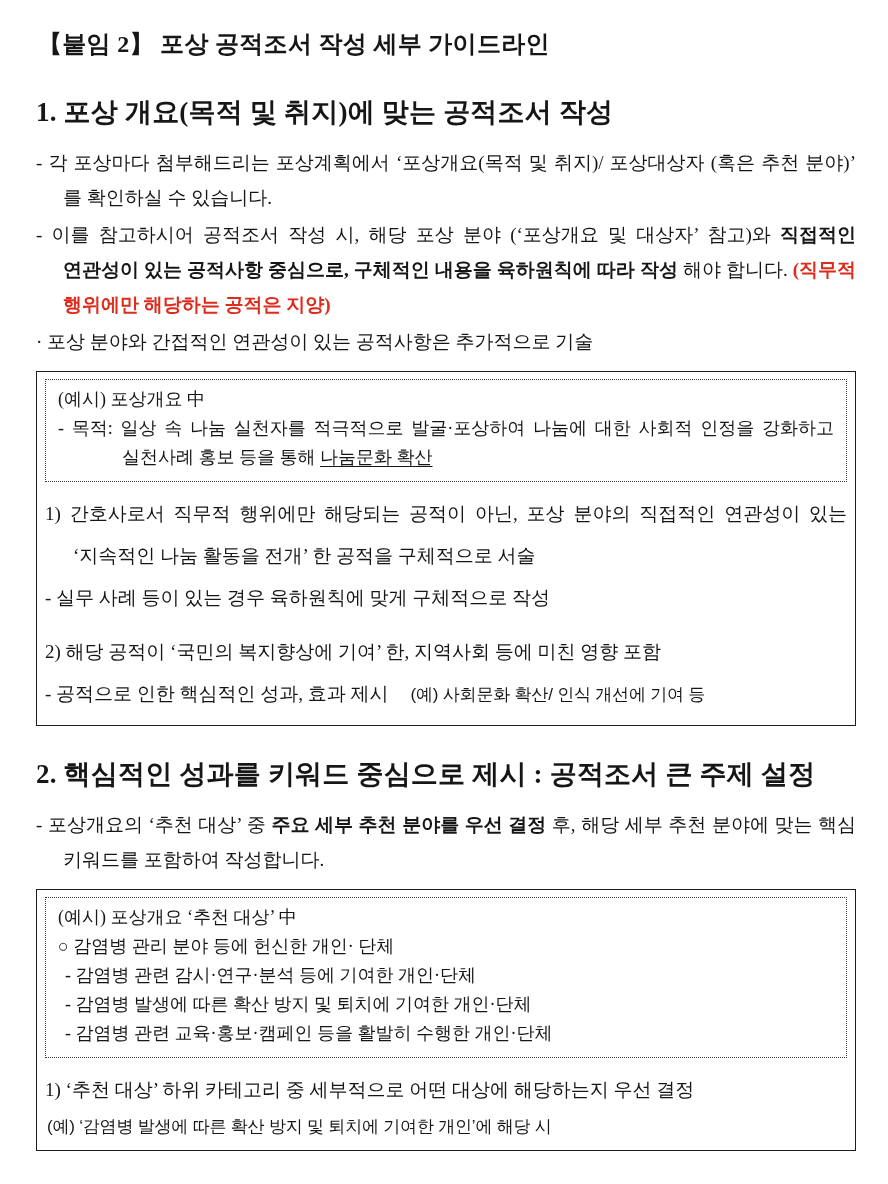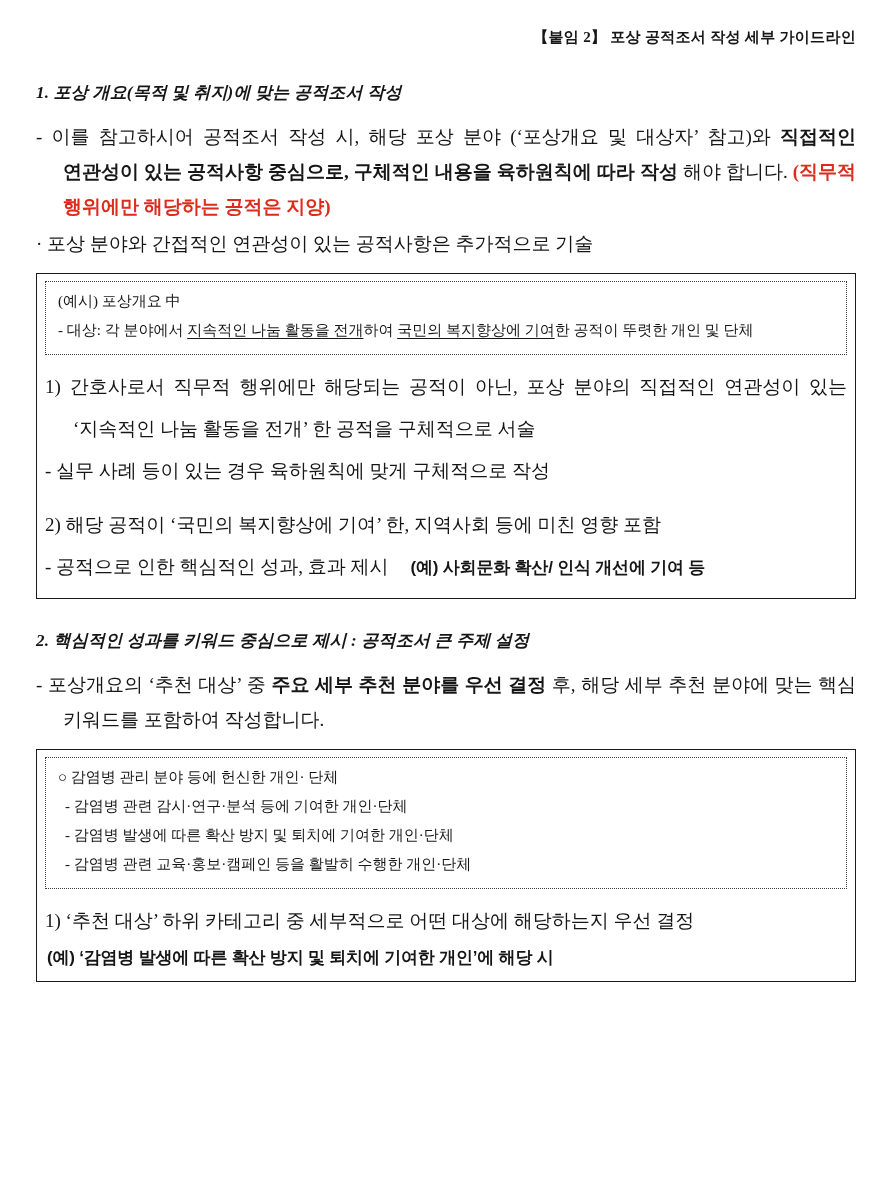--- a/index.html
+++ b/index.html
@@ -1,83 +1,85 @@
 <!DOCTYPE html>
 <html><head>
 <meta charset="utf-8">
 <style>
   html,body{margin:0;padding:0;background:#ffffff;}
   body{width:888px;height:1184px;overflow:hidden;color:#161616;
        font-family:"Liberation Serif","DejaVu Serif",serif;}
   .page{box-sizing:border-box;width:888px;height:1184px;padding:24px 32px 0 36px;}
 
-  .doc-title{font-size:15px;font-weight:700;margin:4px 0 34px 2px;letter-spacing:.3px;text-align:right;}
-  .sec-heading{font-size:17px;font-weight:700;margin:0 0 15px 0;letter-spacing:.2px;font-style:italic;}
+  .doc-title{font-size:24px;font-weight:700;margin:4px 0 34px 2px;letter-spacing:.3px;}
+  .sec-heading{font-size:27px;font-weight:700;margin:0 0 15px 0;letter-spacing:.2px;}
   .sec2-heading{margin-top:30px;}
 
   .para{font-size:19px;line-height:35px;margin:0;text-align:justify;
         padding-left:27px;text-indent:-27px;word-break:keep-all;}
   .para-gap{margin-bottom:2px;}
 
   .b{font-weight:700;}
   .red{color:#dd2b1c;font-weight:700;}
   .u{text-decoration:underline;text-underline-offset:3px;}
 
   .box{border:1.6px solid #1c1c1c;padding:7px 8px 9px 8px;margin-top:12px;}
   .dotted{border:1px dotted #3a3a3a;padding:5px 12px 9px 12px;}
   .ex-title{font-size:18px;line-height:31px;margin:0;}
-  .exline{font-size:15px;line-height:29px;margin:0;text-align:justify;word-break:keep-all;}
+  .exline{font-size:18px;line-height:29px;margin:0;text-align:justify;word-break:keep-all;}
   .hang-label{padding-left:64px;text-indent:-64px;}
   .ex-item{padding-left:14px;text-indent:-14px;}
   .ex-item.sub{margin-left:7px;}
 
   .note{font-size:19px;line-height:42px;margin:0;text-align:justify;
         padding-left:28px;text-indent:-28px;word-break:keep-all;}
   .note-first{margin-top:11px;}
   .note-group-gap{margin-top:12px;}
   .gothic{font-family:"Liberation Sans","DejaVu Sans",sans-serif;
-          font-size:17px;font-weight:700;letter-spacing:-.2px;}
+          font-size:17px;font-weight:400;letter-spacing:-.2px;}
   .gothic-note{line-height:28px;margin:2px 0 0 2px;text-align:left;padding-left:0;text-indent:0;}
   .tabgap{margin-left:22px;}
 </style>
 </head>
 <body>
 
 <div class="page">
 
   <h1 class="doc-title">【붙임 2】 포상 공적조서 작성 세부 가이드라인</h1>
 
   <div>
     <h2 class="sec-heading">1. 포상 개요(목적 및 취지)에 맞는 공적조서 작성</h2>
 
+    <p class="para para-gap">- 각 포상마다 첨부해드리는 포상계획에서 ‘포상개요(목적 및 취지)/ 포상대상자 (혹은 추천 분야)’ 를 확인하실 수 있습니다.</p>
 
     <p class="para para-gap"><span>- 이를 참고하시어 공적조서 작성 시, 해당 포상 분야 (‘포상개요 및 대상자’ 참고)와 </span><span class="b">직접적인 연관성이 있는 공적사항 중심으로, 구체적인 내용을 육하원칙에 따라 작성</span><span> 해야 합니다. </span><span class="red">(직무적 행위에만 해당하는 공적은 지양)</span></p>
 
     <p class="para">· 포상 분야와 간접적인 연관성이 있는 공적사항은 추가적으로 기술</p>
 
     <div class="box">
       <div class="dotted">
         <p class="exline ex-title">(예시) 포상개요 中</p>
-        <p class="exline hang-label"><span>- 대상: </span><span>각 분야에서 </span><span class="u">지속적인 나눔 활동을 전개</span><span>하여 </span><span class="u">국민의 복지향상에 기여</span><span>한 공적이 뚜렷한 개인 및 단체</span></p>
+        <p class="exline hang-label"><span>- 목적: </span><span>일상 속 나눔 실천자를 적극적으로 발굴·포상하여 나눔에 대한 사회적 인정을 강화하고 실천사례 홍보 등을 통해 </span><span class="u">나눔문화 확산</span></p>
       </div>
 
       <p class="note note-first">1) 간호사로서 직무적 행위에만 해당되는 공적이 아닌, 포상 분야의 직접적인 연관성이 있는 ‘지속적인 나눔 활동을 전개’ 한 공적을 구체적으로 서술</p>
       <p class="note">- 실무 사례 등이 있는 경우 육하원칙에 맞게 구체적으로 작성</p>
       <p class="note note-group-gap">2) 해당 공적이 ‘국민의 복지향상에 기여’ 한, 지역사회 등에 미친 영향 포함</p>
       <p class="note"><span>- 공적으로 인한 핵심적인 성과, 효과 제시</span><span class="gothic tabgap">(예) 사회문화 확산/ 인식 개선에 기여 등</span></p>
     </div>
   </div>
 
   <div>
     <h2 class="sec-heading sec2-heading">2. 핵심적인 성과를 키워드 중심으로 제시 : 공적조서 큰 주제 설정</h2>
 
     <p class="para"><span>- 포상개요의 ‘추천 대상’  중 </span><span class="b">주요 세부 추천 분야를 우선 결정</span><span> 후, 해당 세부 추천 분야에 맞는 핵심 키워드를 포함하여 작성합니다.</span></p>
 
     <div class="box">
       <div class="dotted">
+        <p class="exline ex-title">(예시) 포상개요 ‘추천 대상’ 中</p>
         <p class="exline ex-item">○ 감염병 관리 분야 등에 헌신한 개인· 단체</p>
         <p class="exline ex-item sub">- 감염병 관련 감시·연구·분석 등에 기여한 개인·단체</p>
         <p class="exline ex-item sub">- 감염병 발생에 따른 확산 방지 및 퇴치에 기여한 개인·단체</p>
         <p class="exline ex-item sub">- 감염병 관련 교육·홍보·캠페인 등을 활발히 수행한 개인·단체</p>
       </div>
 
       <p class="note note-first">1) ‘추천 대상’ 하위 카테고리 중 세부적으로 어떤 대상에 해당하는지 우선 결정</p>
       <p class="note gothic gothic-note">(예) ‘감염병 발생에 따른 확산 방지 및 퇴치에 기여한 개인’에 해당 시</p>
 
     </div>

